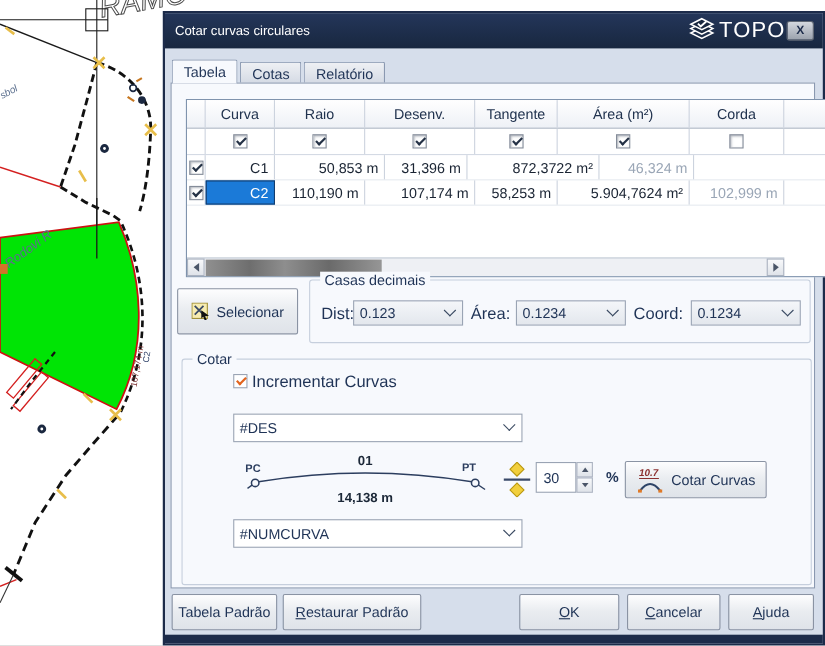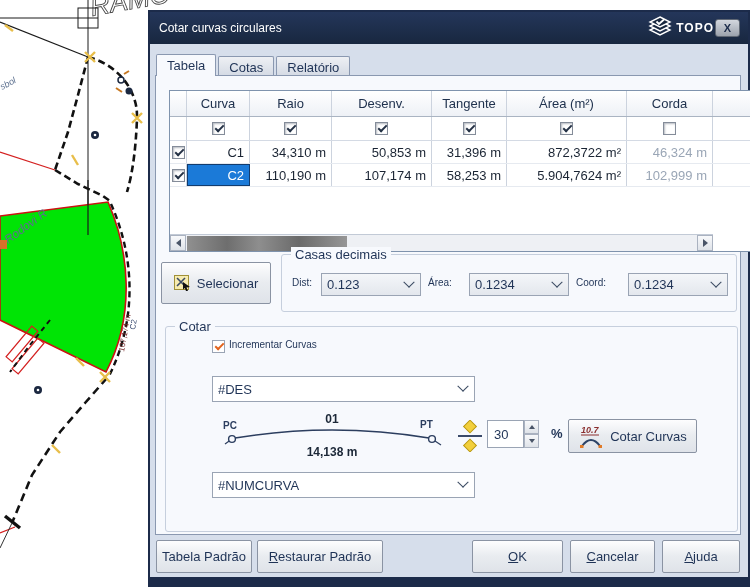--- a/index.html
+++ b/index.html
@@ -16,21 +16,21 @@
     position:absolute; left:148px; top:10px; width:602px; height:577px;
     border:2px solid #1c2b4a; background:#d6deeb;
   }
   .titlebar {
     position:absolute; left:0; top:0; width:598px; height:32px;
     background:linear-gradient(#24365a,#18273f);
     display:flex; align-items:center; color:#fff;
   }
   .titlebar .title { margin-left:9px; font-size:12px; flex:1; }
   .logo { display:flex; align-items:center; gap:3px; margin-right:34px; }
-  .logo-text { font-size:12px; font-weight:bold; letter-spacing:1px; color:#fff; }
+  .logo-text { font-size:20px; font-weight:normal; letter-spacing:1px; color:#fff; }
   .close-btn {
     position:absolute; right:8px; top:7px; width:25px; height:18px;
     background:linear-gradient(#d3d7de,#9ba2ad); border:1px solid #5f6774;
     border-radius:3px; color:#1c2b4a; font-weight:bold; font-size:11px;
     display:flex; align-items:center; justify-content:center; cursor:default;
   }
   
   .tabs { position:absolute; left:6px; top:42px; height:22px; display:flex; }
   .tab {
     padding:3px 10px 2px; border:1px solid #8a98b0; border-bottom:none;
@@ -101,21 +101,21 @@
   .gb-label { position:absolute; top:-8px; left:9px; background:#f7f9fd; padding:0 4px; font-size:13px; }
   
   .combo {
     height:23px; background:linear-gradient(#f4f6f9,#e3e7ed);
     border:1px solid #9aa4b4; display:flex; align-items:center; position:absolute;
   }
   .combo .val { flex:1; padding-left:5px; overflow:hidden; white-space:nowrap; }
   .combo.white { background:#fff; height:26px; }
   .chev { width:8px; height:8px; border-right:1.5px solid #3a4a62; border-bottom:1.5px solid #3a4a62;
           transform:rotate(45deg) translate(-2px,-2px); margin-right:7px; }
-  .flabel { position:absolute; font-size:10px; }
+  .flabel { position:absolute; font-size:15px; }
   
   .spinner { position:absolute; display:flex; }
   .spin-input { width:37px; height:28px; background:#fff; border:1px solid #9aa4b4;
                 display:flex; align-items:center; padding-left:6px; font-size:13px; }
   .spin-btns { width:15px; height:28px; display:flex; flex-direction:column; }
   .spin-btns > div { flex:1; background:linear-gradient(#f8f9fb,#dfe3e9); border:1px solid #aab2c0;
                      display:flex; align-items:center; justify-content:center; }
   .spin-btns .tri.up { border-bottom-width:4px; border-left-width:3px; border-right-width:3px; }
   .spin-btns .tri.down { border-top-width:4px; border-left-width:3px; border-right-width:3px; }
   
@@ -254,21 +254,20 @@
             </div>
           <div class="tc c6">
               <span class="cb"></span>
             </div>
         </div>
         <div class="trow tdata">
           <div class="tc c0">
               <span class="cb checked"></span>
             </div>
           <div class="tc c1">C1</div>
-          <div class="tc c2">34,310 m</div>
           <div class="tc c3">50,853 m</div>
           <div class="tc c4">31,396 m</div>
           <div class="tc c5">872,3722 m²</div>
           <div class="tc c6 gray">46,324 m</div>
         </div>
         <div class="trow tdata">
           <div class="tc c0">
               <span class="cb checked"></span>
             </div>
           <div class="tc c1 cell-selected">C2</div>

